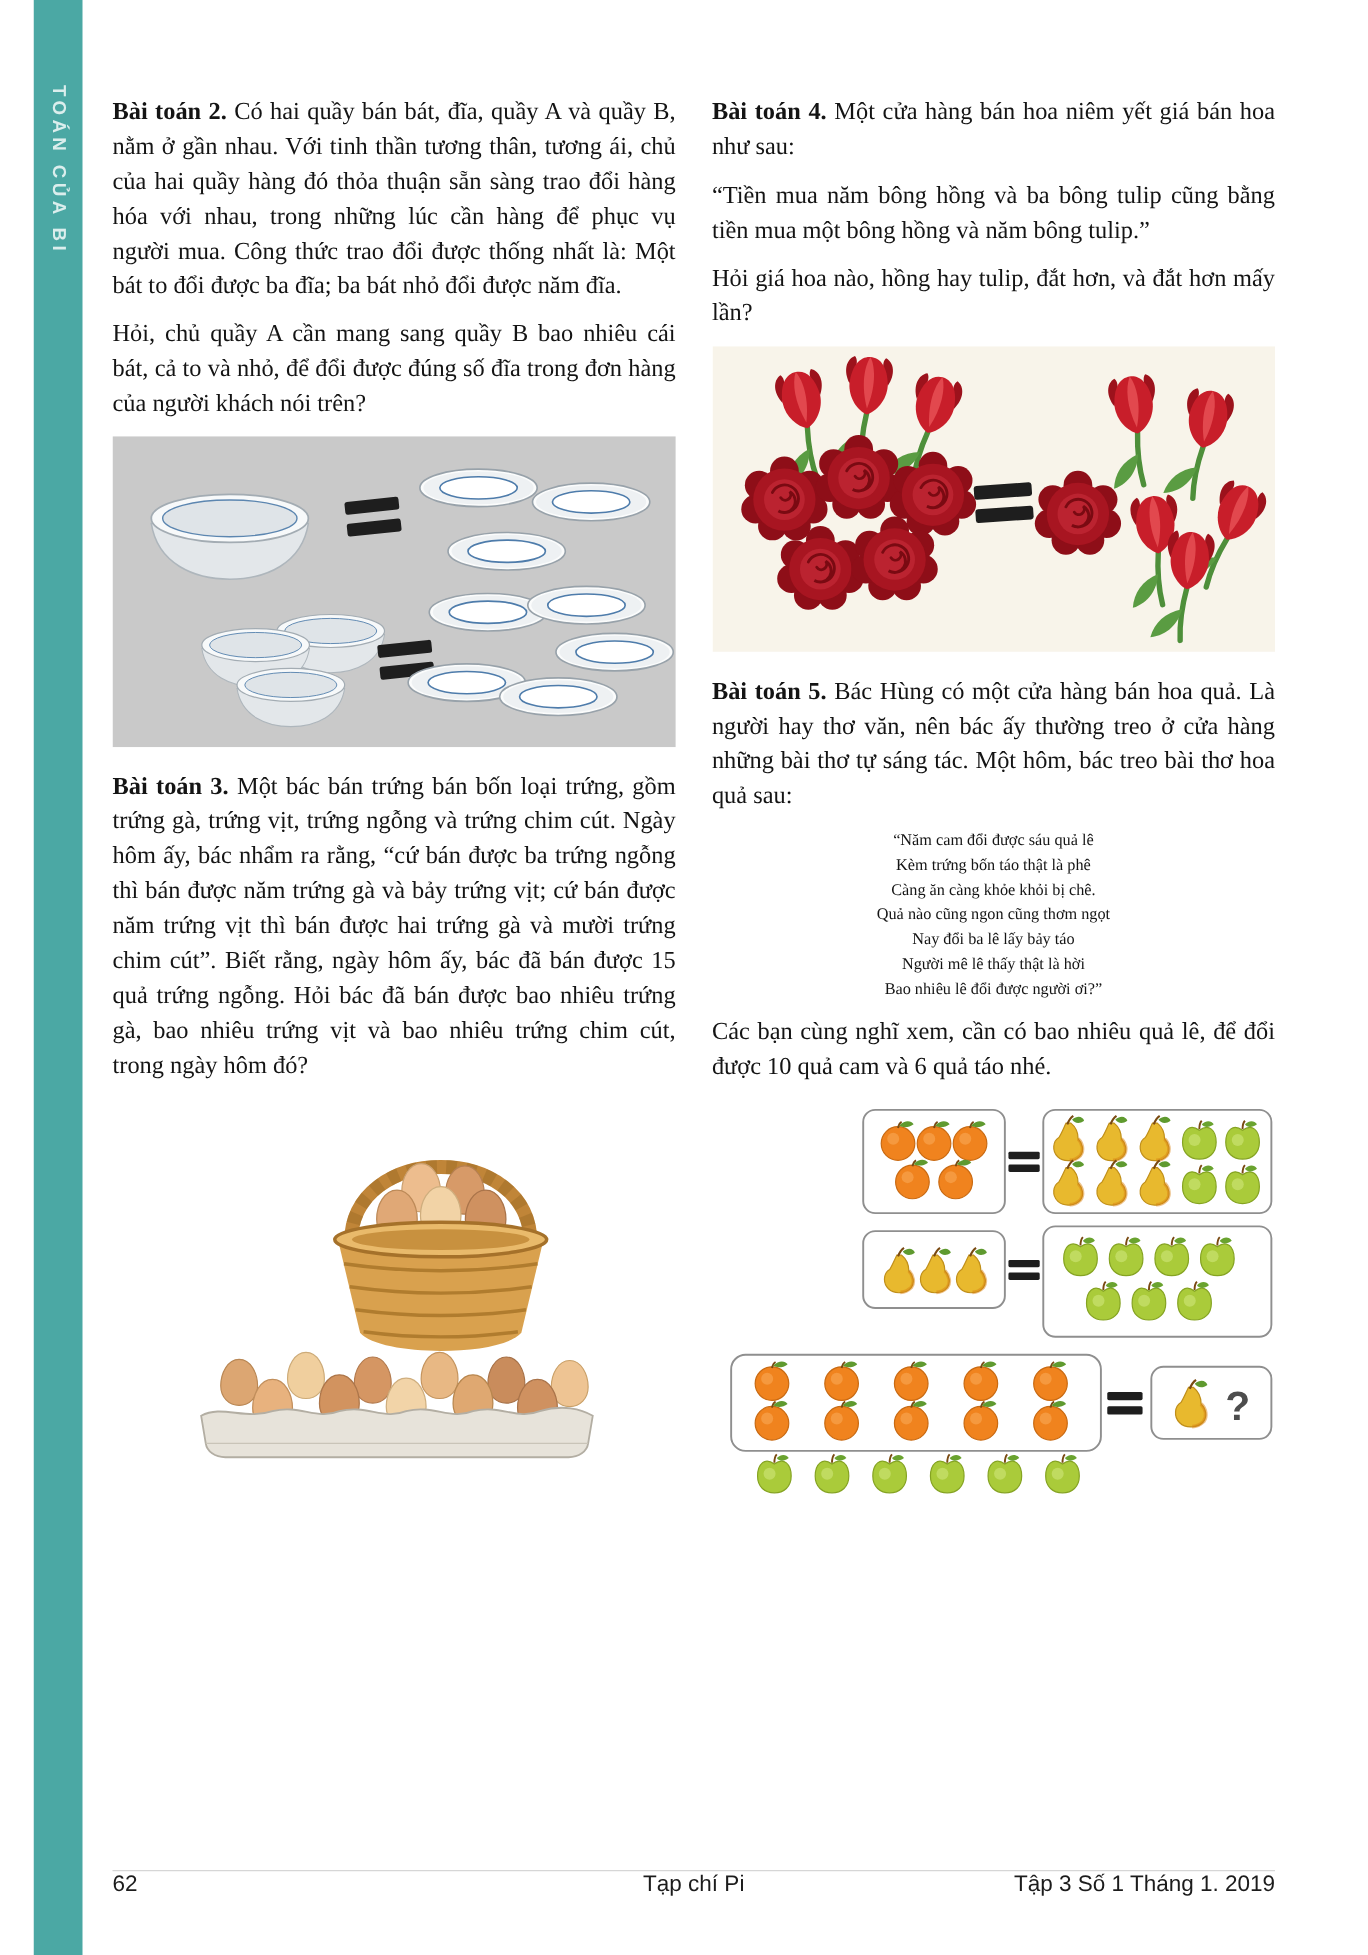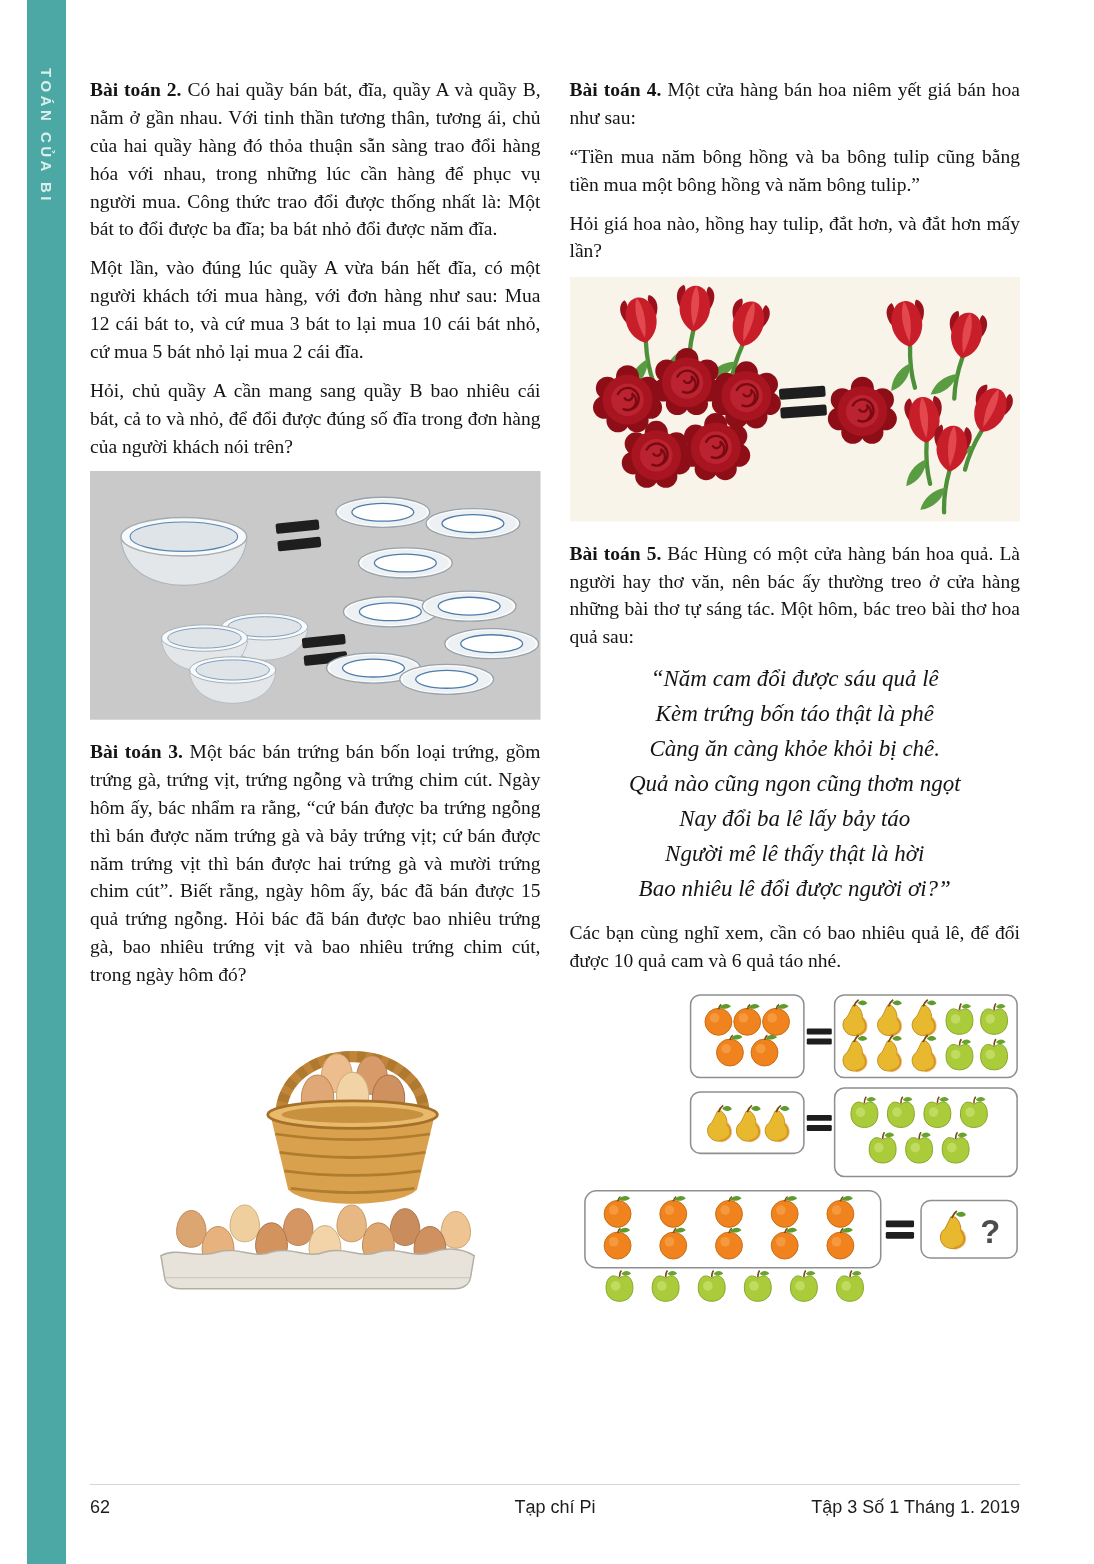--- a/index.html
+++ b/index.html
@@ -23,26 +23,26 @@
   .lead { font-weight:bold; }
   figure { margin:0; }
   .fig-bowls { margin:8px 0 18px; }
   .fig-bowls svg { display:block; width:100%; }
   .fig-eggs { margin:16px 0 0; text-align:center; }
   .fig-eggs svg { width:90%; }
   .fig-flowers { margin:12px 0 18px; }
   .fig-flowers svg { display:block; width:100%; }
   .fig-fruits { margin:18px 0 0; }
   .fig-fruits svg { display:block; width:97%; margin-left:3%; }
-  .poem { font-style:italic; text-align:center; font-size:23px; line-height:1.52; margin:2px 0 12px; }
+  .poem { text-align:center; font-size:13px; line-height:1.52; margin:2px 0 12px; }
   .footer {
     position:absolute; left:90px; right:74px; bottom:46px;
     display:grid; grid-template-columns:1fr auto 1fr; align-items:baseline;
     font-family:"Liberation Sans","DejaVu Sans",sans-serif; font-size:18px; color:#1c1c1c;
-    border-top:1px solid #d6d6d6; padding-top:12px;
+    border-top:1px solid #d6d6d6; 
   }
   .footer .f-right { text-align:right;margin-left:30px; }
   .defs-svg { position:absolute; width:0; height:0; overflow:hidden; }
 </style>
 </head>
 <body>
 
 <svg class="defs-svg" aria-hidden="true">
   <defs>
     <g id="plate">
@@ -105,21 +105,20 @@
 </svg>
 
 <div class="sidebar">
   <div class="sidebar-title">TOÁN CỦA BI</div>
 </div>
 
 <div class="content">
 
   <div class="col">
     <p class="para"><span class="lead">Bài toán 2.</span> <span>Có hai quầy bán bát, đĩa, quầy A và quầy B, nằm ở gần nhau. Với tinh thần tương thân, tương ái, chủ của hai quầy hàng đó thỏa thuận sẵn sàng trao đổi hàng hóa với nhau, trong những lúc cần hàng để phục vụ người mua. Công thức trao đổi được thống nhất là: Một bát to đổi được ba đĩa; ba bát nhỏ đổi được năm đĩa.</span></p>
-    <p class="para">Một lần, vào đúng lúc quầy A vừa bán hết đĩa, có một người khách tới mua hàng, với đơn hàng như sau: Mua 12 cái bát to, và cứ mua 3 bát to lại mua 10 cái bát nhỏ, cứ mua 5 bát nhỏ lại mua 2 cái đĩa.</p>
     <p class="para">Hỏi, chủ quầy A cần mang sang quầy B bao nhiêu cái bát, cả to và nhỏ, để đổi được đúng số đĩa trong đơn hàng của người khách nói trên?</p>
 
     <figure class="fig-bowls">
       <svg viewBox="0 0 480 265">
         <rect width="480" height="265" fill="#c9c9c9"></rect>
         <use href="#bowl" transform="translate(100,70) scale(1.08)"></use>
         <use href="#eq" transform="translate(222,68) rotate(-6) scale(1.1)"></use>
         <use href="#plate" transform="translate(312,44)"></use>
         <use href="#plate" transform="translate(408,56)"></use>
         <use href="#plate" transform="translate(336,98)"></use>

